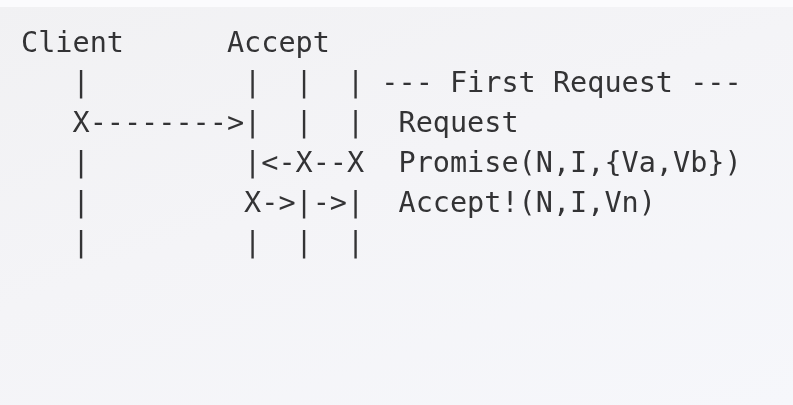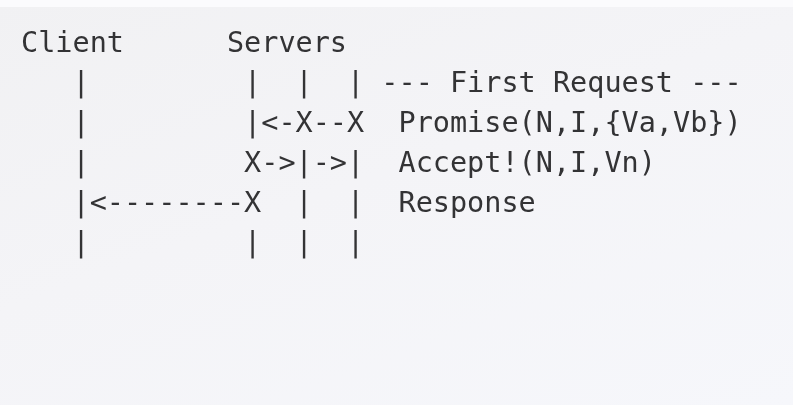--- a/index.html
+++ b/index.html
@@ -33,19 +33,19 @@
     white-space: pre;
     height: 40px;
   }
 </style>
 </head>
 <body>
 
 <div class="top-strip"></div>
 
 <div class="ascii-diagram">
-  <div class="line">Client      Servers</div>
+  <div class="line">Client      Accept</div>
   <div class="line">   |         |  |  | --- First Request ---</div>
+  <div class="line">   X--------&gt;|  |  |  Request</div>
   <div class="line">   |         |&lt;-X--X  Promise(N,I,{Va,Vb})</div>
   <div class="line">   |         X-&gt;|-&gt;|  Accept!(N,I,Vn)</div>
-  <div class="line">   |&lt;--------X  |  |  Response</div>
   <div class="line">   |         |  |  |</div>
 </div>
 
 </body></html>

